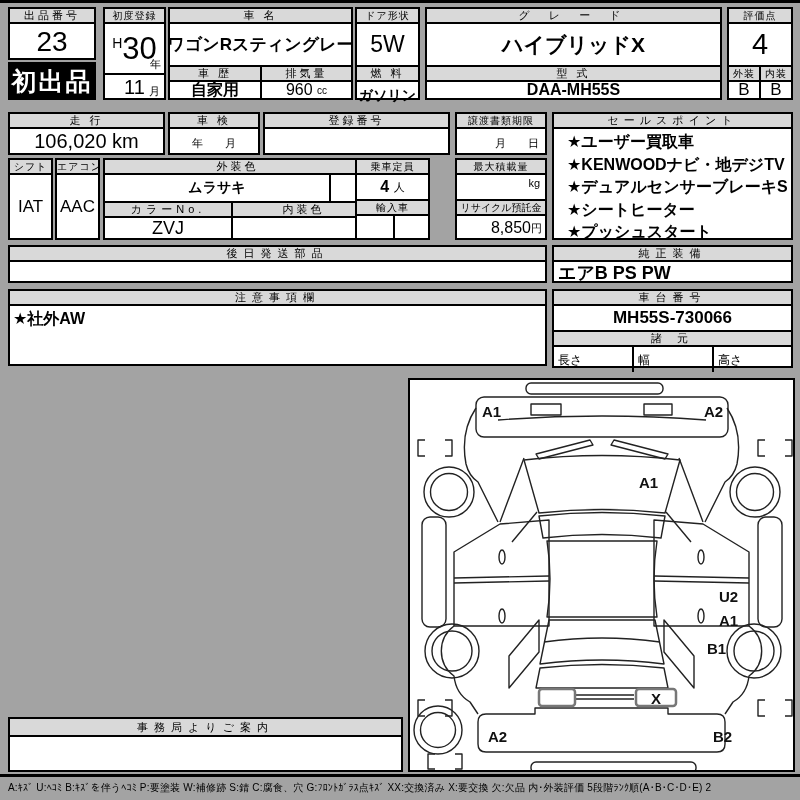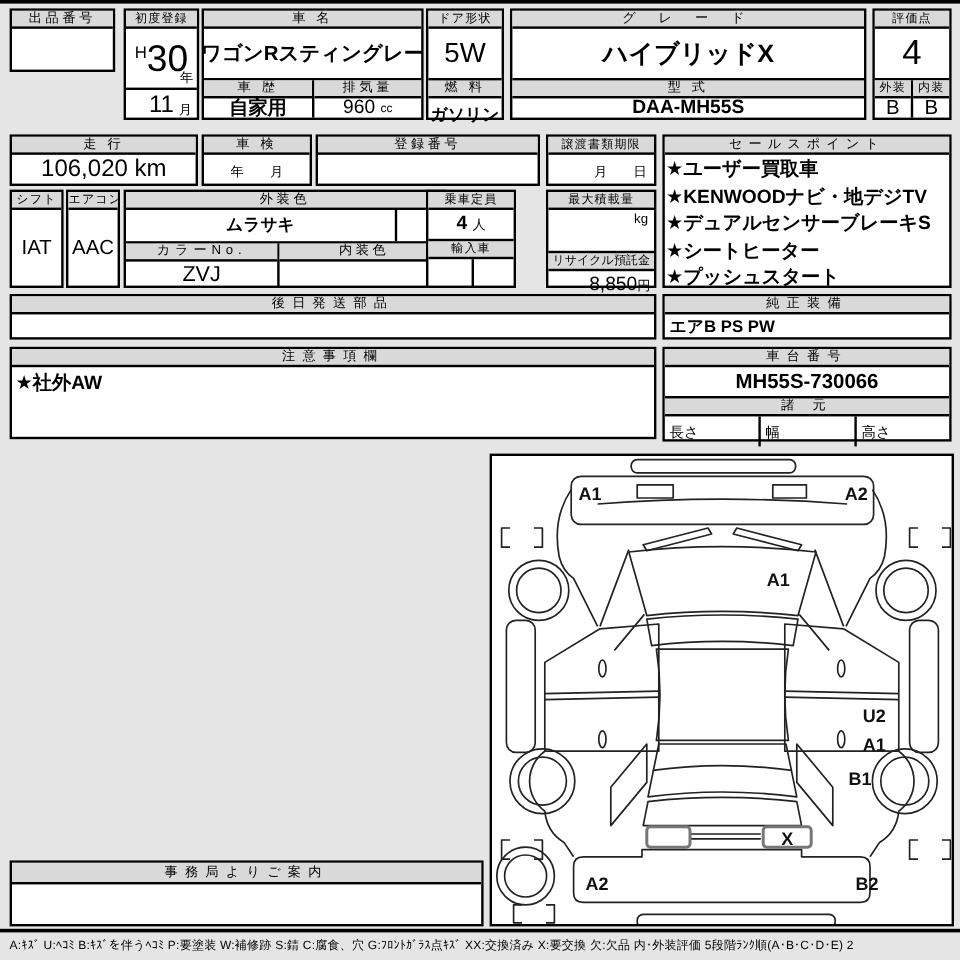--- a/index.html
+++ b/index.html
@@ -1,16 +1,16 @@
 <!DOCTYPE html>
 <html><head>
 <meta charset="utf-8">
 <style>
   html,body{margin:0;padding:0;background:#fff}
-  .sheet{position:relative;width:800px;height:800px;background:#e5e5e5;
+  .sheet{position:relative;width:800px;height:800px;background:#a3a3a3;
          font-family:"Liberation Sans","DejaVu Sans",sans-serif;color:#000;overflow:hidden}
   .bar{position:absolute;background:#000}
   .box{position:absolute;border:2px solid #000;background:#fff;box-sizing:border-box}
   .hdr{background:#d9d9d9;border-bottom:2px solid #000;font-size:11px;letter-spacing:3px;
        text-align:center;line-height:13px;height:13px;overflow:hidden;white-space:nowrap}
   .hdr.sm{font-size:10px;letter-spacing:1px}
   .cell{position:relative;display:flex;align-items:center;justify-content:center;box-sizing:border-box}
   .badge{position:absolute;background:#000;color:#fff;display:flex;align-items:center;justify-content:center;
          font-size:25px;font-weight:bold;letter-spacing:2px;box-sizing:border-box}
   .b{font-weight:bold}
@@ -22,21 +22,23 @@
   .legend{position:absolute;font-size:10px;letter-spacing:0.2px;white-space:nowrap}
 </style>
 </head>
 <body>
 
 <div class="sheet">
   <div class="bar" style="left:0;top:0;width:800px;height:3px"></div>
 
   <div class="box" style="left:8px;top:7px;width:88px;height:53px">
     <div class="hdr">出品番号</div>
-  </div>
+    <div class="cell" style="height:36px;font-size:28px">23</div>
+  </div>
+  <div class="badge" style="left:8px;top:62px;width:88px;height:38px">初出品</div>
 
   <div class="box" style="left:103px;top:7px;width:63px;height:93px">
     <div class="hdr sm">初度登録</div>
     <div class="cell" style="height:51px;border-bottom:2px solid #000">
       <span style="font-size:14px;margin-top:-12px">H</span>
         <span style="font-size:31px">30</span>
       <span class="abs" style="right:3px;bottom:1px;font-size:11px">年</span>
     </div>
     <div class="cell" style="height:25px">
       <span style="font-size:20px">11</span>
@@ -104,21 +106,21 @@
     <div class="hdr">登録番号</div>
     <div class="cell" style="height:24px"></div>
   </div>
   <div class="box" style="left:455px;top:112px;width:92px;height:43px">
     <div class="hdr sm">譲渡書類期限</div>
     <div class="cell" style="height:24px;font-size:11px;align-items:flex-end;justify-content:flex-end;padding:0 6px 2px 0">月　　日</div>
   </div>
 
   <div class="box" style="left:552px;top:112px;width:241px;height:128px">
     <div class="hdr" style="letter-spacing:5px">セールスポイント</div>
-    <div class="list16" style="padding:2px 0 0 1px">
+    <div class="list16" style="padding:2px 0 0 13px">
         <div>★ユーザー買取車</div>
         <div>★KENWOODナビ・地デジTV</div>
         <div>★デュアルセンサーブレーキS</div>
         <div>★シートヒーター</div>
         <div>★プッシュスタート</div>
       </div>
   </div>
 
   <div class="box" style="left:8px;top:158px;width:45px;height:82px">
     <div class="hdr sm">シフト</div>
@@ -153,35 +155,35 @@
       <span class="b" style="font-size:16px">4</span>&nbsp;<span style="font-size:11px">人</span>
     </div>
     <div class="hdr sm">輸入車</div>
     <div style="position:relative;height:24px">
       <div class="vline" style="left:36px"></div>
     </div>
   </div>
 
   <div class="box" style="left:455px;top:158px;width:92px;height:82px">
     <div class="hdr sm">最大積載量</div>
-    <div class="cell" style="height:36px;border-bottom:2px solid #000;font-size:11px;justify-content:flex-end;align-items:flex-end;padding:0 5px 20px 0">kg</div>
+    <div class="cell" style="height:26px;border-bottom:2px solid #000;font-size:11px;justify-content:flex-end;align-items:flex-end;padding:0 5px 10px 0">kg</div>
     <div class="hdr sm" style="letter-spacing:0">リサイクル預託金</div>
     <div class="cell" style="height:24px;justify-content:flex-end;padding-right:3px">
       <span style="font-size:16px">8,850</span>
         <span style="font-size:11px">円</span>
     </div>
   </div>
 
   <div class="box" style="left:8px;top:245px;width:539px;height:38px">
     <div class="hdr" style="letter-spacing:6px">後日発送部品</div>
     <div class="cell" style="height:21px"></div>
   </div>
   <div class="box" style="left:552px;top:245px;width:241px;height:38px">
     <div class="hdr" style="letter-spacing:6px">純正装備</div>
-    <div class="cell b" style="height:21px;font-size:14px;justify-content:flex-start;padding-left:4px">エアB PS PW</div>
+    <div class="cell b" style="height:21px;font-size:18px;justify-content:flex-start;padding-left:4px">エアB PS PW</div>
   </div>
 
   <div class="box" style="left:8px;top:289px;width:539px;height:77px">
     <div class="hdr" style="letter-spacing:6px">注意事項欄</div>
     <div class="b" style="font-size:16px;padding:3px 0 0 3px">★社外AW</div>
   </div>
   <div class="box" style="left:552px;top:289px;width:241px;height:79px">
     <div class="hdr" style="letter-spacing:6px">車台番号</div>
     <div class="cell b" style="height:24px;font-size:17px">MH55S-730066</div>
     <div class="hdr" style="border-top:2px solid #000;letter-spacing:6px">諸 元</div>

